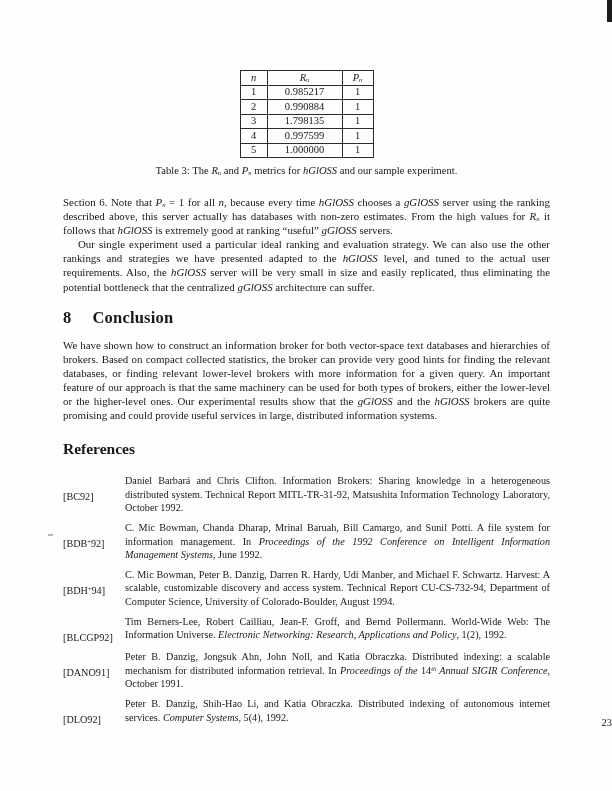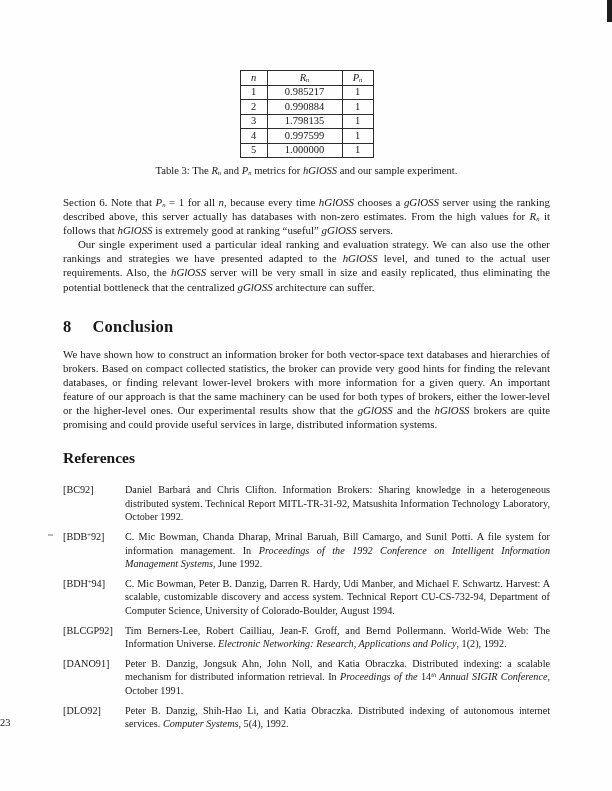--- a/index.html
+++ b/index.html
@@ -41,47 +41,47 @@
   .para {
     font-size: 10.9px;
     line-height: 14.1px;
     text-align: justify;
     margin: 0;
   }
   .para.first { margin-top: 17px; }
   .para.indent { text-indent: 15px; }
 
   .sec-heading {
-    margin-top: 23px;
+    margin-top: 14px;
     margin-bottom: 10px;
     font-size: 16.5px;
     font-weight: bold;
     letter-spacing: 0.2px;
   }
   .sec-heading .sec-num { margin-right: 21px; }
 
   .refs-heading {
     margin-top: 18px;
     margin-bottom: 16px;
     font-size: 15.5px;
     font-weight: bold;
   }
   .ref-row {
     display: flex;
     font-size: 10.2px;
     line-height: 13.6px;
     margin-bottom: 6px;
   }
-  .ref-tag { flex: 0 0 62px; }
+  .ref-tag { flex: 0 0 62px; margin-top: 16px; }
   .ref-body { flex: 1; text-align: justify; }
 
   .page-number {
     position: absolute;
     top: 717px; left: 0; width: 612px;
-    text-align: left;
+    text-align: right;
     font-size: 10.5px;
   }
 
   .it { font-style: italic; }
   sub { font-size: 0.62em; vertical-align: -0.18em; line-height: 0; }
   sup { font-size: 0.62em; vertical-align: 0.5em; line-height: 0; }
 </style>
 </head>
 <body>
 

